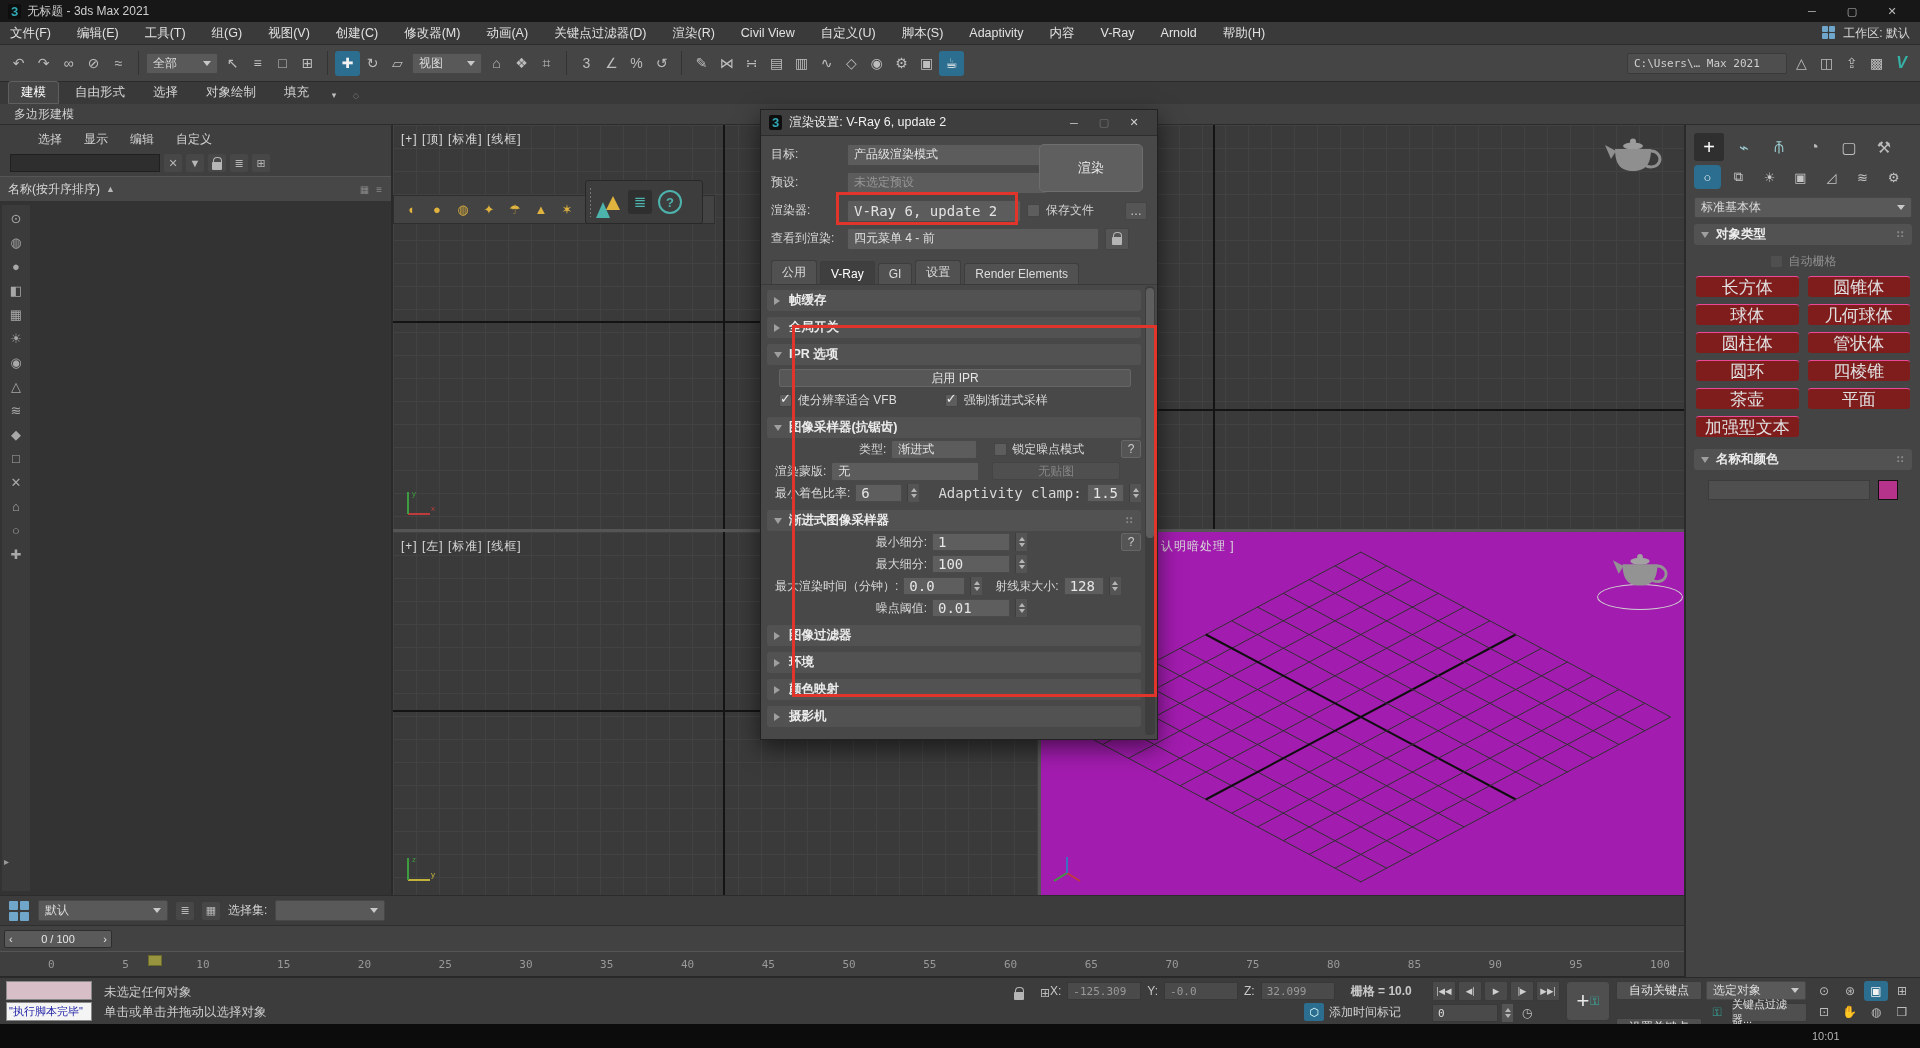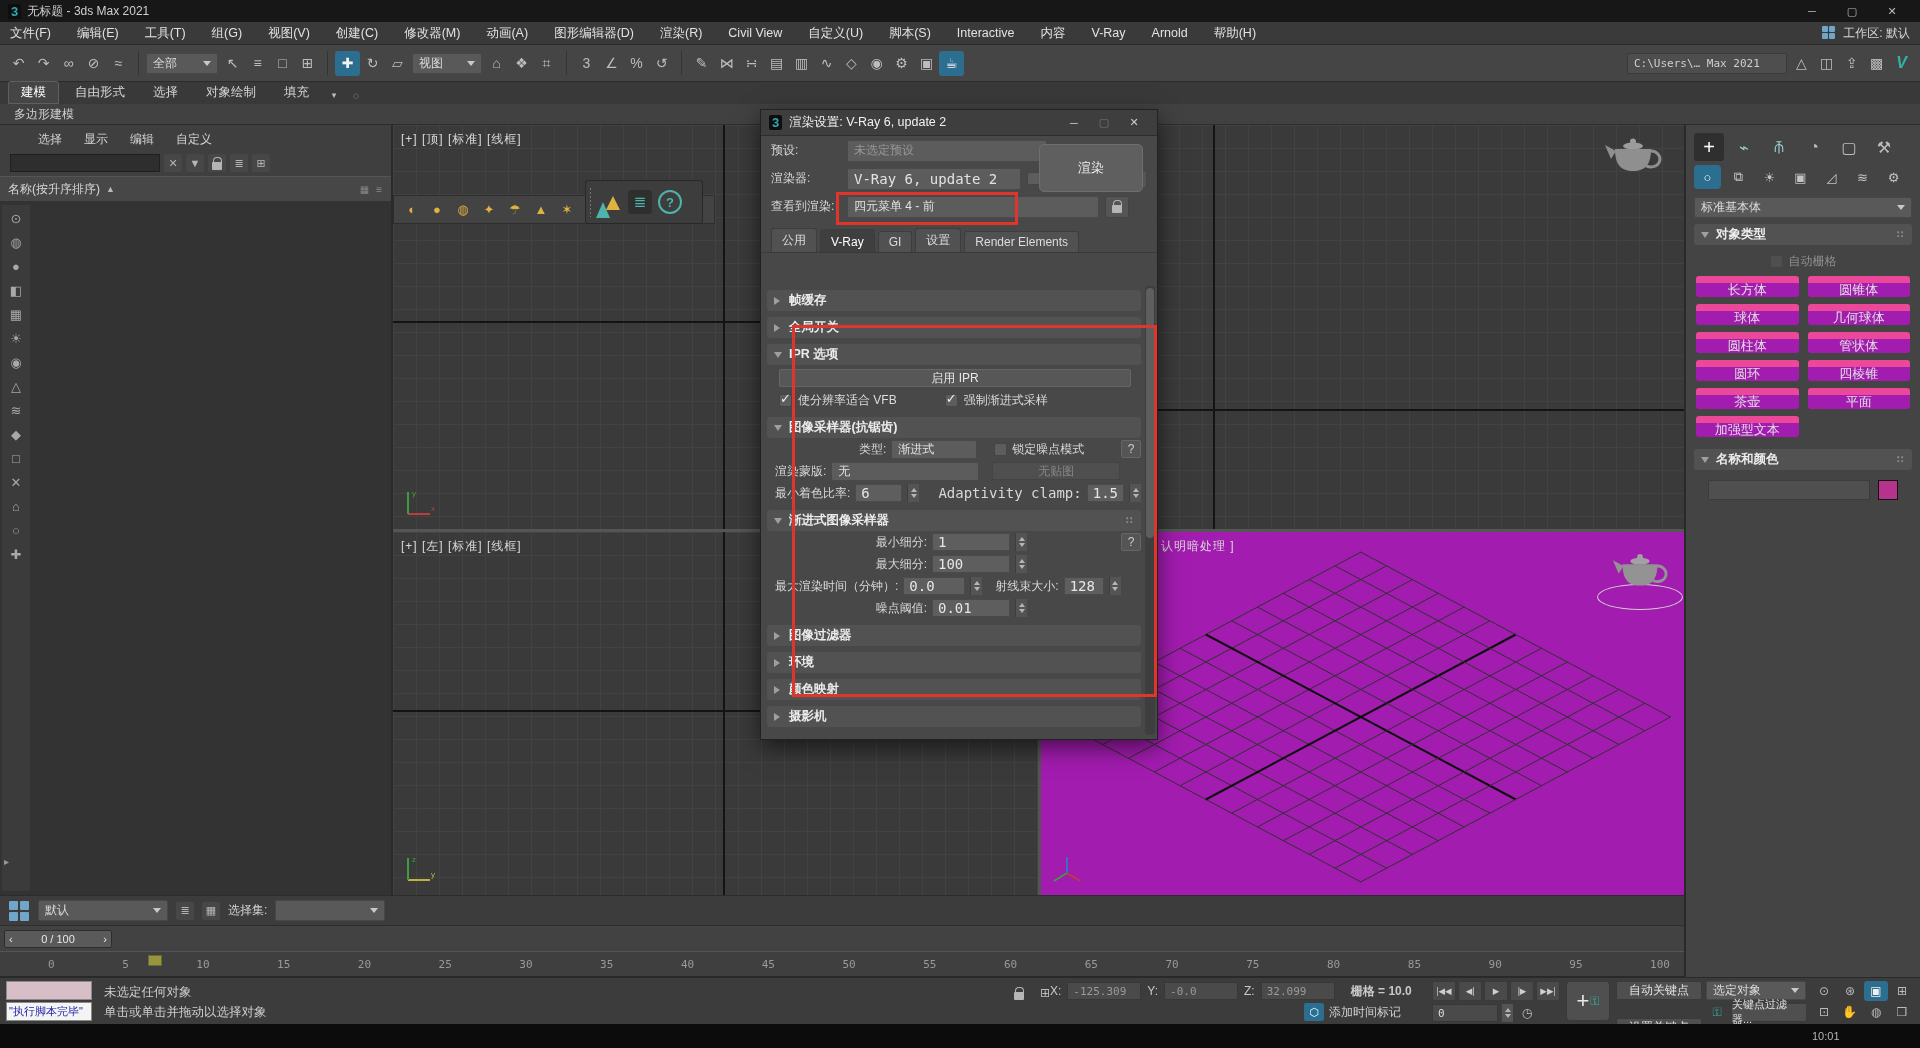--- a/index.html
+++ b/index.html
@@ -78,21 +78,21 @@
   .roll{height:21px;background:#525252;border-radius:3px;display:flex;align-items:center;gap:7px;padding:0 7px;color:#ececec;font-weight:bold;font-size:12.5px;margin-top:6px}
   .rar{width:0;height:0;border:4px solid transparent}
   .rar.r{border-left:6px solid #9f9f9f;margin-right:-2px}
   .rar.d{border-top:6px solid #9f9f9f;margin-top:4px}
   .grip{margin-left:auto;color:#8a8a8a;font-size:10px;letter-spacing:1px}
   .agrow{display:flex;align-items:center;gap:6px;justify-content:center;margin:8px 0 4px;color:#8f8f8f}
   .cb{width:13px;height:13px;background:#5d5d5d;border:1px solid #454545;border-radius:2px;position:relative;flex:none}
   .cb.on::after{content:"✓";position:absolute;top:-4px;left:0;color:#efefef;font-size:13px;font-weight:bold}
   .cb.dis{opacity:.45}
   .obgrid{display:grid;grid-template-columns:1fr 1fr;gap:7px 9px;padding:2px 2px 6px}
-  .obtn{height:21px;background:#a21caf;border-top:7px solid #ec4899;border-radius:3px;display:flex;align-items:center;justify-content:center;color:#e0e0e0;font-size:13px}
+  .obtn{height:21px;background:#7f1d1d;border-top:1px solid #ec4899;border-radius:3px;display:flex;align-items:center;justify-content:center;color:#e0e0e0;font-size:17px}
   .ncrow{display:flex;gap:8px;align-items:center;padding:10px 4px 0 14px}
   .ncfield{width:162px;height:20px;background:#4f4f4f;border:1px solid #3c3c3c}
   .swatch{width:20px;height:20px;background:#b5338a;border:1px solid #111}
   
   .selsetrow{left:0;top:895px;width:1684px;height:30px;background:#3c3c3c;border-top:1px solid #2c2c2c;display:flex;align-items:center;gap:8px;padding:0 8px}
   .gridic{width:22px;height:22px;display:grid;grid-template-columns:9px 9px;grid-template-rows:9px 9px;gap:2px;padding:1px}
   .gridic i{background:#6fa6c9;border-radius:1px}
   .timeslider{left:0;top:925px;width:1684px;height:26px;background:#424242;border-top:1px solid #2e2e2e;display:flex;align-items:center;padding:0 4px}
   .tshandle{width:108px;height:18px;background:#5a5a5a;border:1px solid #2d2d2d;border-radius:2px;display:flex;align-items:center;justify-content:space-between;padding:0 4px;color:#e8e8e8;font-size:11px}
   .ruler{left:0;top:951px;width:1684px;height:26px;background:#3f3f3f;border-top:1px solid #555;border-bottom:1px solid #282828;display:flex;align-items:center;justify-content:space-between;padding:0 14px 0 48px;position:absolute}
@@ -170,26 +170,26 @@
 <div class="abs menubar">
   <div class="fr" style="gap:26px">
       <span class="mitem">文件(F)</span>
       <span class="mitem">编辑(E)</span>
       <span class="mitem">工具(T)</span>
       <span class="mitem">组(G)</span>
       <span class="mitem">视图(V)</span>
       <span class="mitem">创建(C)</span>
       <span class="mitem">修改器(M)</span>
       <span class="mitem">动画(A)</span>
-      <span class="mitem">图形编辑器(D)</span>
+      <span class="mitem">关键点过滤器(D)</span>
       <span class="mitem">渲染(R)</span>
       <span class="mitem">Civil View</span>
       <span class="mitem">自定义(U)</span>
       <span class="mitem">脚本(S)</span>
-      <span class="mitem">Interactive</span>
+      <span class="mitem">Adaptivity</span>
       <span class="mitem">内容</span>
       <span class="mitem">V-Ray</span>
       <span class="mitem">Arnold</span>
       <span class="mitem">帮助(H)</span>
     </div>
   <div class="wspace">
     <span class="gridic" style="width:16px;height:16px;grid-template-columns:6px 6px;grid-template-rows:6px 6px;gap:1px">
         <i></i>
         <i></i>
         <i></i>
@@ -624,20 +624,27 @@
   <div class="dtitle">
     <span class="applogo">3</span>
     <span class="txt">渲染设置: V-Ray 6, update 2</span>
     <span style="margin-left:auto" class="fr">
       <span class="dwinbtn">─</span>
       <span class="dwinbtn" style="color:#777">▢</span>
       <span class="dwinbtn">✕</span>
     </span>
   </div>
 
+  <div class="drow" style="margin-top:4px">
+    <span class="dlabel">目标:</span>
+    <div class="dcmb" style="width:200px">
+        <span>产品级渲染模式</span>
+        <span class="arw"></span>
+      </div>
+  </div>
   <div class="drow">
     <span class="dlabel">预设:</span>
     <div class="dcmb dim" style="width:200px">
         <span>未选定预设</span>
         <span class="arw"></span>
       </div>
   </div>
   <div class="drow">
     <span class="dlabel">渲染器:</span>
     <div class="dcmb mono" style="width:174px">

